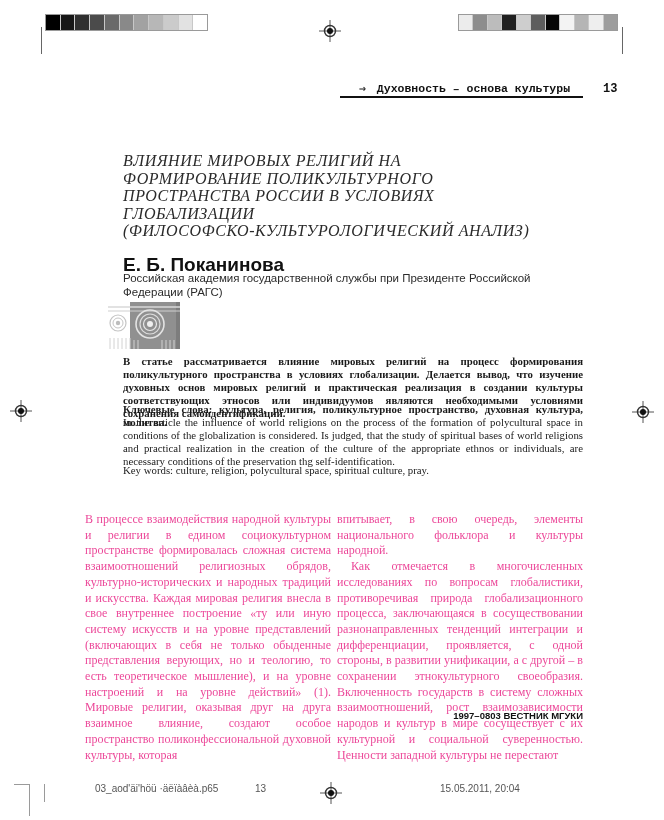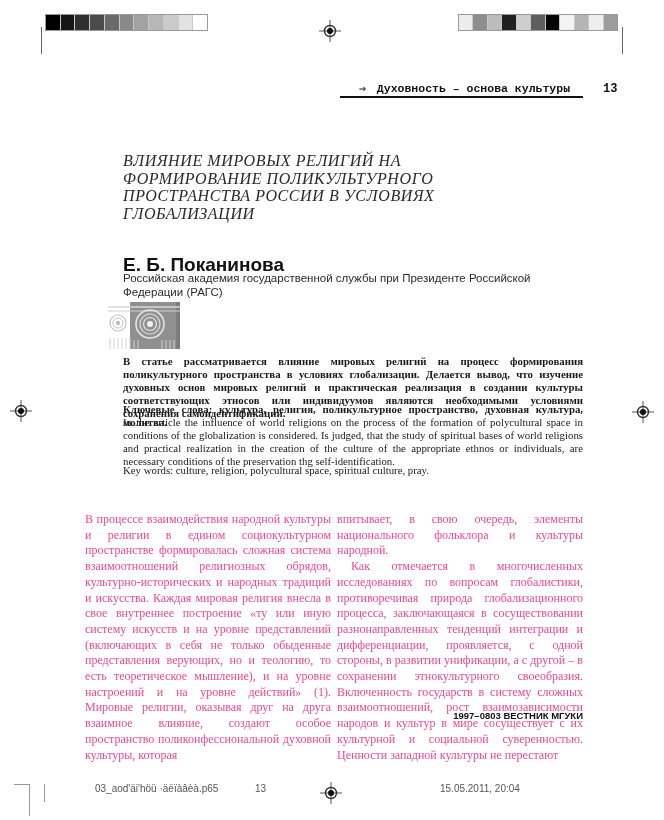--- a/index.html
+++ b/index.html
@@ -138,20 +138,21 @@
     <span>Духовность – основа культуры</span>
     <span class="pageno">13</span>
   </div>
   <div class="header-rule"></div>
 
   <div class="title-block">
     <div class="title-line">ВЛИЯНИЕ МИРОВЫХ РЕЛИГИЙ НА</div>
     <div class="title-line">ФОРМИРОВАНИЕ ПОЛИКУЛЬТУРНОГО</div>
     <div class="title-line">ПРОСТРАНСТВА РОССИИ В УСЛОВИЯХ</div>
     <div class="title-line">ГЛОБАЛИЗАЦИИ</div>
+    <div class="title-line">(ФИЛОСОФСКО-КУЛЬТУРОЛОГИЧЕСКИЙ АНАЛИЗ)</div>
   </div>
 
   <div class="author">Е. Б. Поканинова</div>
   <div class="affiliation">Российская академия государственной службы при Президенте Российской Федерации (РАГС)</div>
 
   <svg class="ionic" width="85" height="48" viewBox="0 0 85 48">
     <rect x="22" y="0" width="50" height="47" fill="#909090"></rect>
     <rect x="68" y="0" width="4" height="47" fill="#7d7d7d"></rect>
 
     <line x1="0" y1="5" x2="72" y2="5" stroke="#d8d8d8" stroke-width="1.4"></line>

